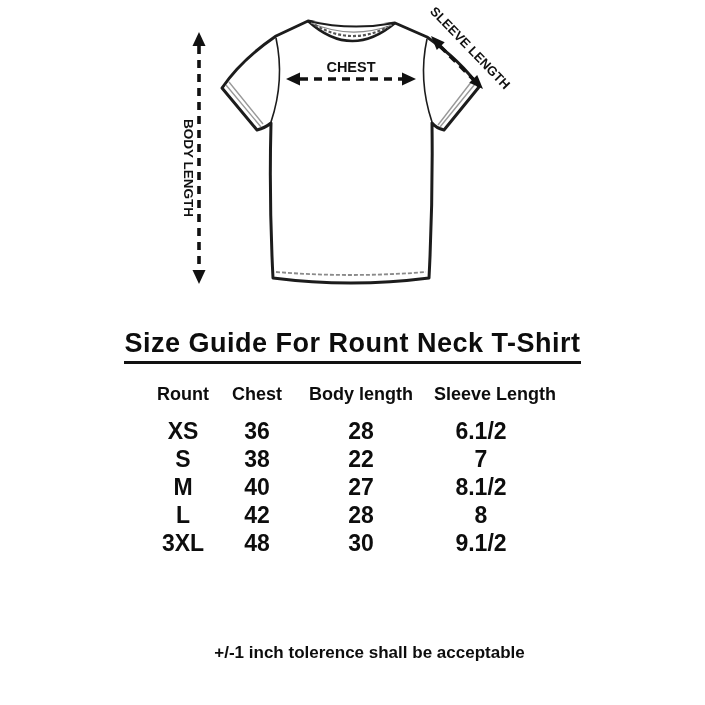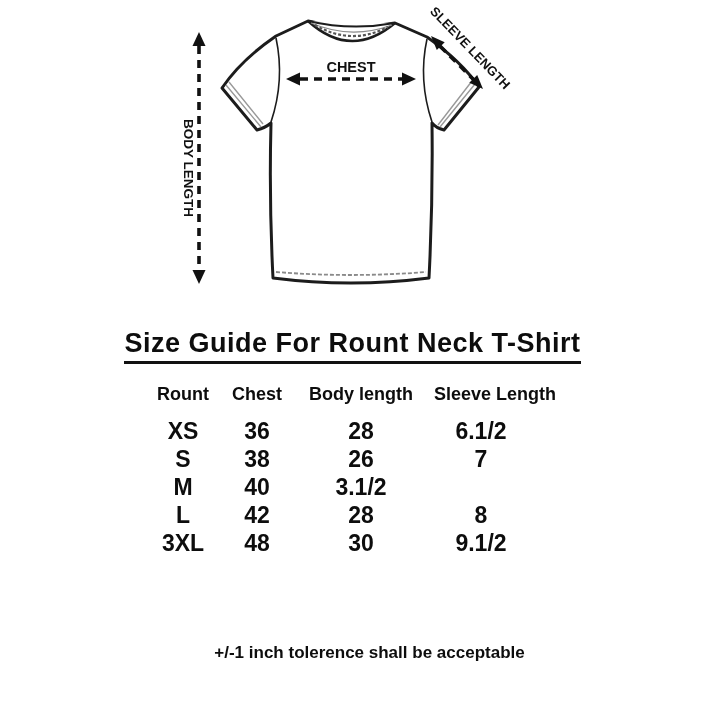--- a/index.html
+++ b/index.html
@@ -90,27 +90,28 @@
   </div>
   <div class="trow">
     <div class="cell">XS</div>
     <div class="cell">36</div>
     <div class="cell">28</div>
     <div class="cell">6.1/2</div>
   </div>
   <div class="trow">
     <div class="cell">S</div>
     <div class="cell">38</div>
-    <div class="cell">26</div>
+    <div class="cell">22</div>
     <div class="cell">7</div>
   </div>
   <div class="trow">
     <div class="cell">M</div>
     <div class="cell">40</div>
-    <div class="cell">3.1/2</div>
+    <div class="cell">27</div>
+    <div class="cell">8.1/2</div>
   </div>
   <div class="trow">
     <div class="cell">L</div>
     <div class="cell">42</div>
     <div class="cell">28</div>
     <div class="cell">8</div>
   </div>
   <div class="trow">
     <div class="cell">3XL</div>
     <div class="cell">48</div>

